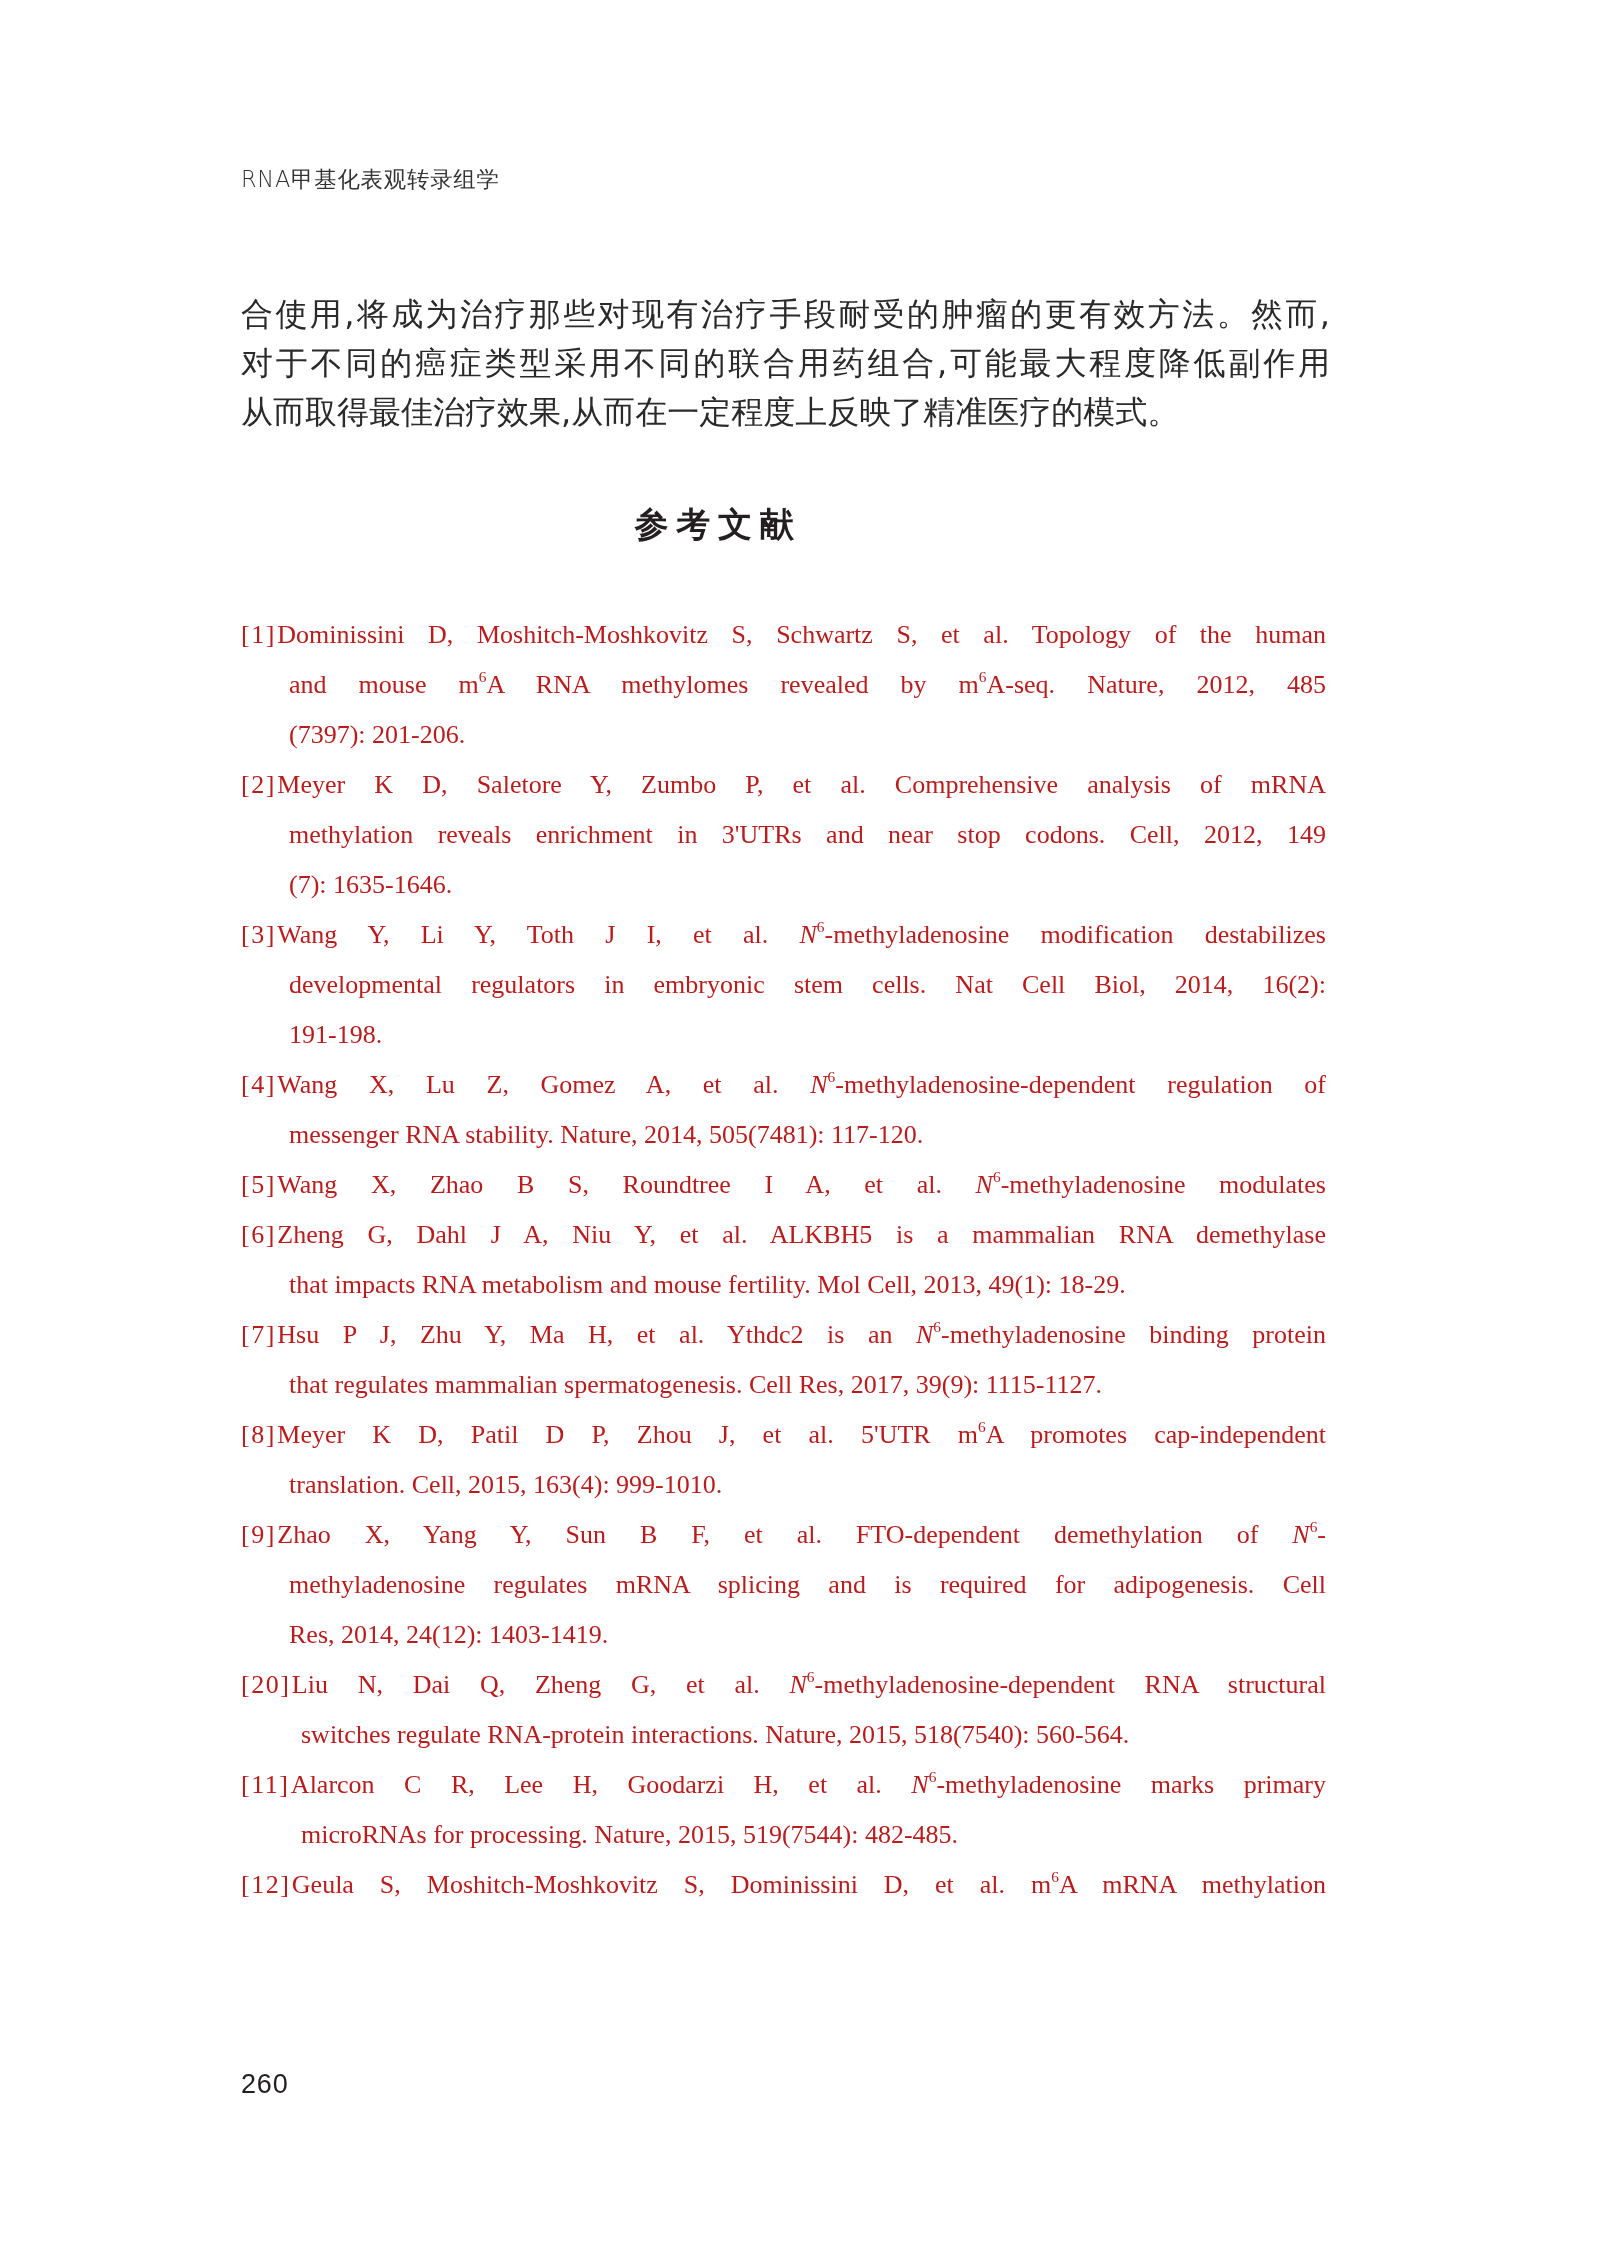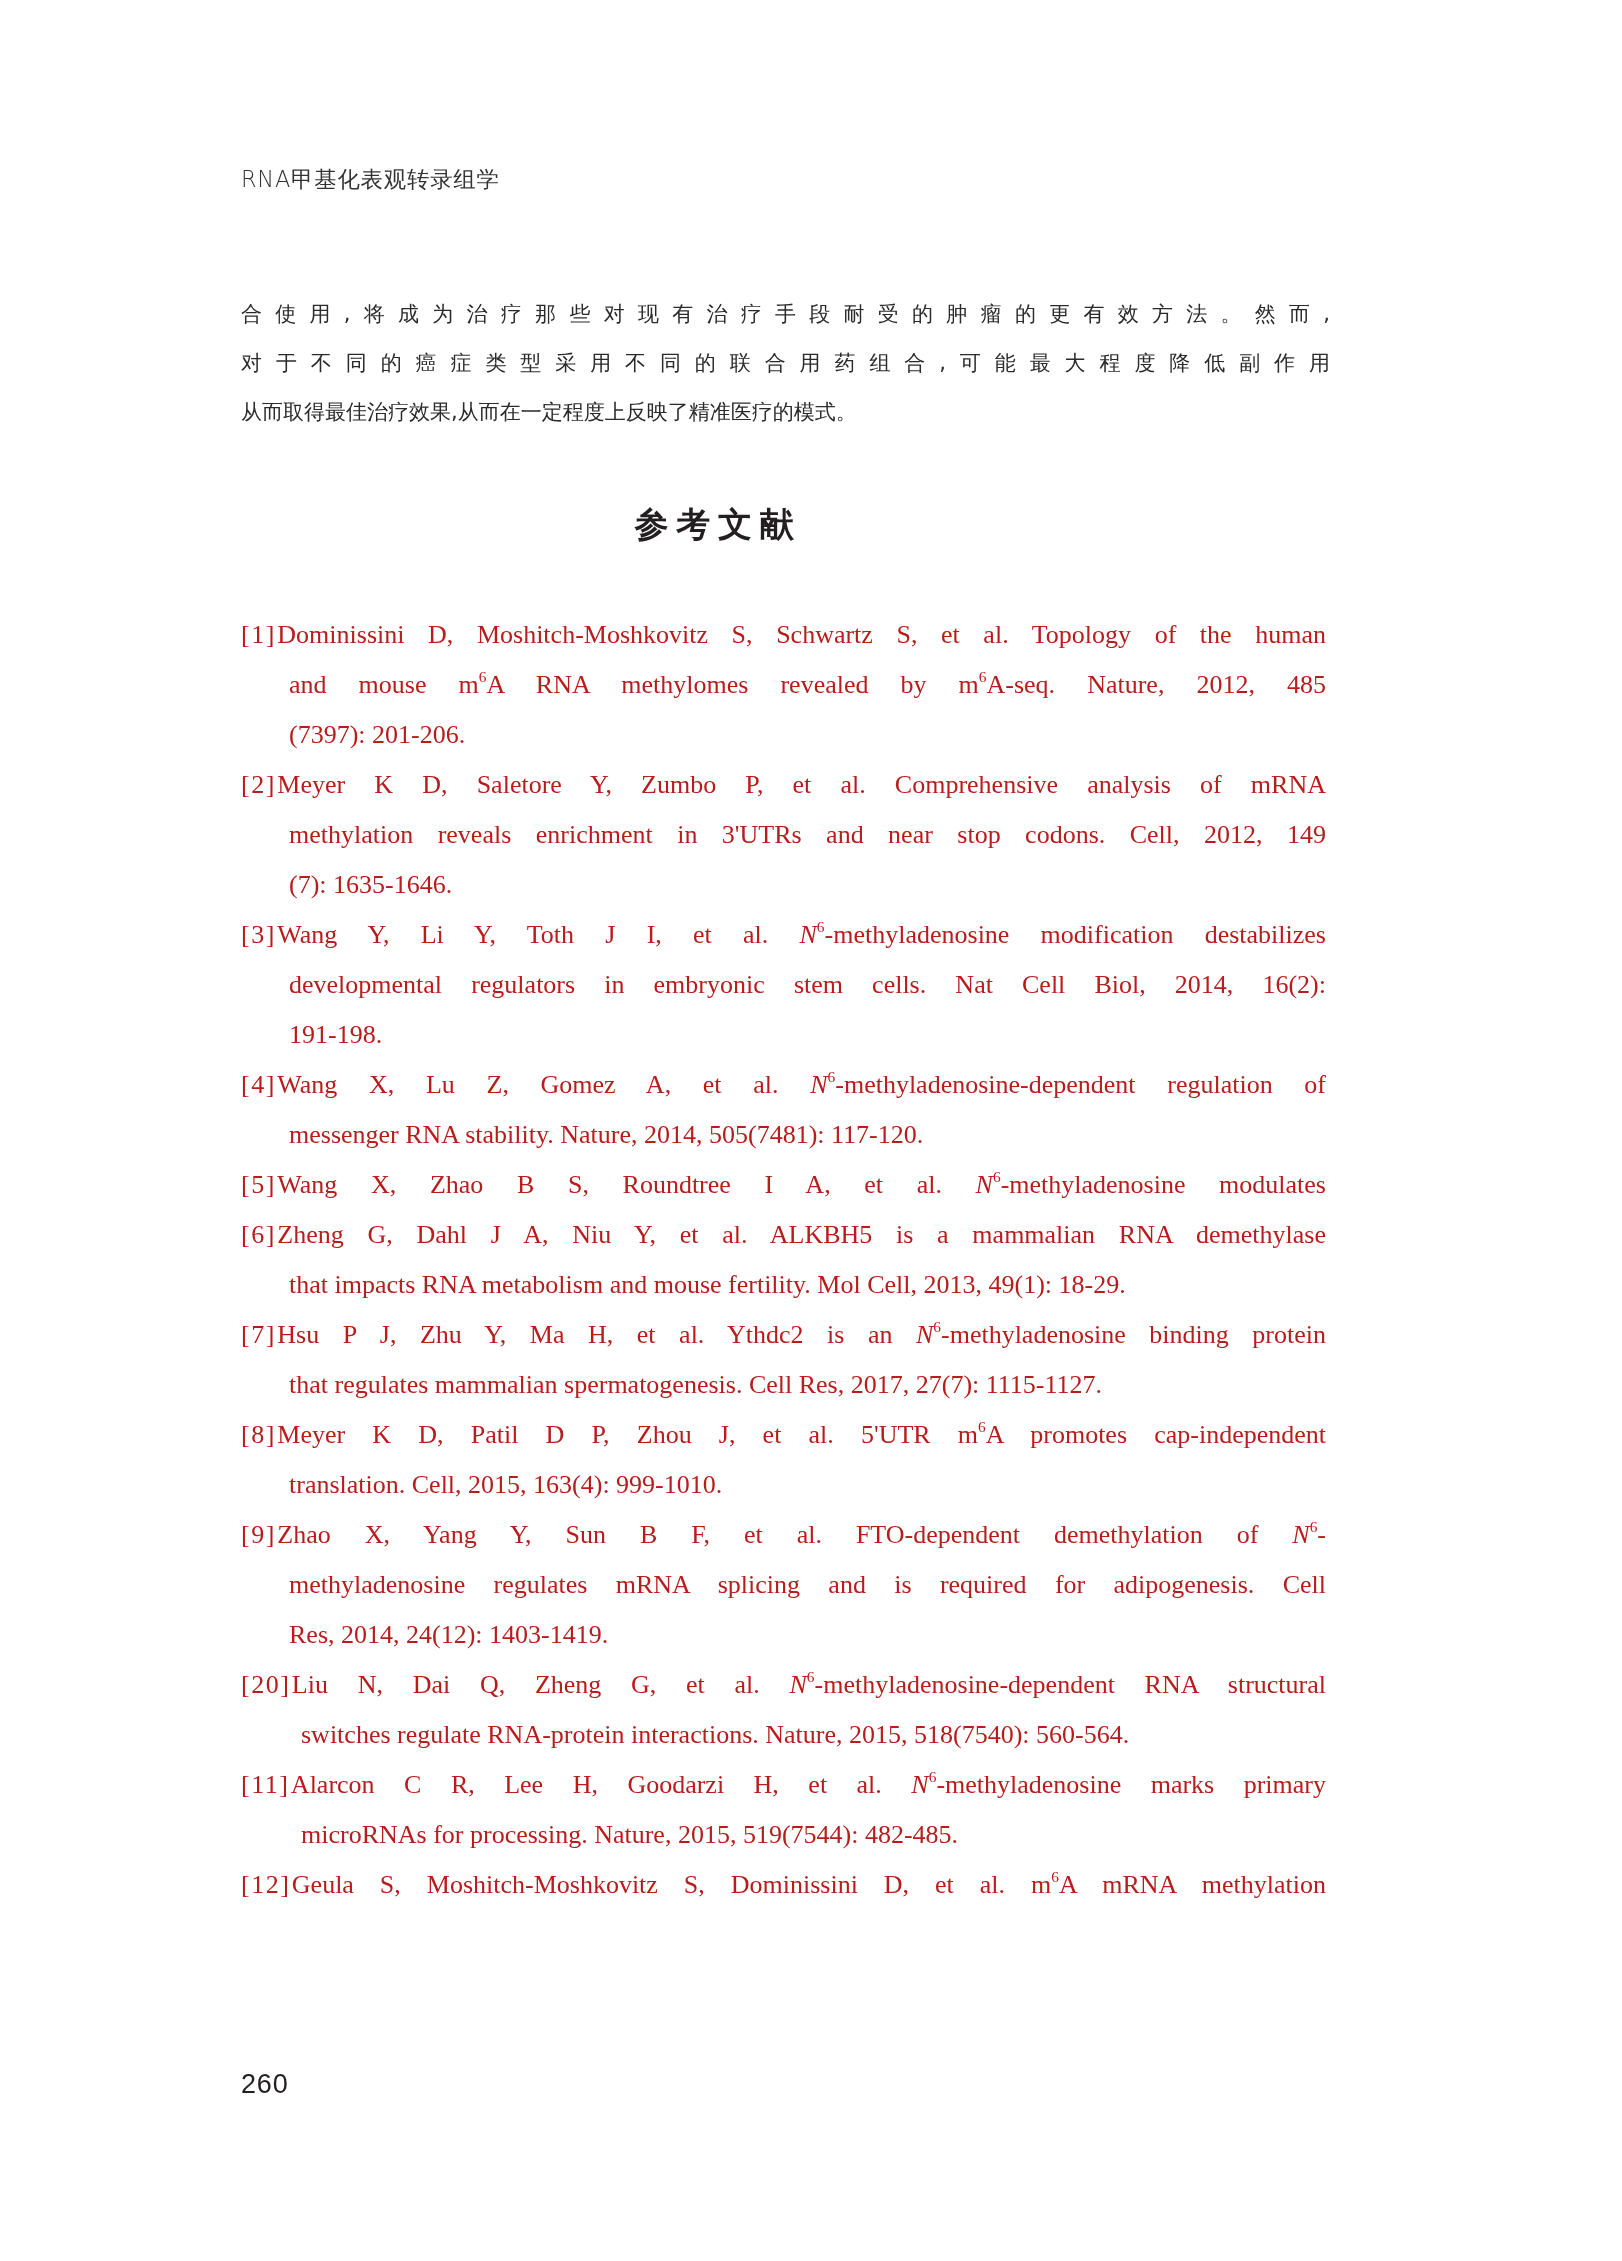--- a/index.html
+++ b/index.html
@@ -4,21 +4,21 @@
 <style>
   html, body { margin: 0; padding: 0; background: #ffffff; }
   body { width: 1623px; height: 2261px; position: relative; overflow: hidden; color: #231f20; }
   .running-head {
     position: absolute; left: 241px; top: 164px;
     font-family: "DejaVu Sans", sans-serif; font-size: 22.4px; letter-spacing: 0.8px; color: #333;
     font-weight: 300;
   }
   .body-para {
     position: absolute; left: 241px; top: 290px; width: 1089px;
-    font-family: "DejaVu Sans", sans-serif; font-size: 21px; line-height: 49px; color: #2a2a2a;
+    font-family: "DejaVu Sans", sans-serif; font-size: 32px; line-height: 49px; color: #2a2a2a;
   }
   .body-para .line { display: block; white-space: nowrap; text-align: justify; text-align-last: justify; }
   .body-para .line.last { text-align-last: left; }
   .section-title {
     position: absolute; left: 0; width: 1436px; top: 502px; text-align: center;
     font-family: Liberation Serif, serif; font-size: 34px; font-weight: bold; letter-spacing: 7.7px; color: #231f20;
   }
   .refs {
     position: absolute; left: 241px; top: 610px; width: 1085px;
     font-family: Liberation Serif, serif; font-size: 26px; line-height: 50px; color: #b91c1c;
@@ -71,21 +71,21 @@
     </div>
     <div class="ref">
       <span class="line"><span class="num">[5]</span>Wang X, Zhao B S, Roundtree I A, et al. <i>N</i><sup>6</sup>-methyladenosine modulates</span>
     </div>
     <div class="ref">
       <span class="line"><span class="num">[6]</span>Zheng G, Dahl J A, Niu Y, et al. ALKBH5 is a mammalian RNA demethylase</span>
       <span class="line cont last">that impacts RNA metabolism and mouse fertility. Mol Cell, 2013, 49(1): 18-29.</span>
     </div>
     <div class="ref">
       <span class="line"><span class="num">[7]</span>Hsu P J, Zhu Y, Ma H, et al. Ythdc2 is an <i>N</i><sup>6</sup>-methyladenosine binding protein</span>
-      <span class="line cont last">that regulates mammalian spermatogenesis. Cell Res, 2017, 27(7): 1115-1127.</span>
+      <span class="line cont last">that regulates mammalian spermatogenesis. Cell Res, 2017, 39(9): 1115-1127.</span>
     </div>
     <div class="ref">
       <span class="line"><span class="num">[8]</span>Meyer K D, Patil D P, Zhou J, et al. 5'UTR m<sup>6</sup>A promotes cap-independent</span>
       <span class="line cont last">translation. Cell, 2015, 163(4): 999-1010.</span>
     </div>
     <div class="ref">
       <span class="line"><span class="num">[9]</span>Zhao X, Yang Y, Sun B F, et al. FTO-dependent demethylation of <i>N</i><sup>6</sup>-</span>
       <span class="line cont">methyladenosine regulates mRNA splicing and is required for adipogenesis. Cell</span>
       <span class="line cont last">Res, 2014, 24(12): 1403-1419.</span>
     </div>

